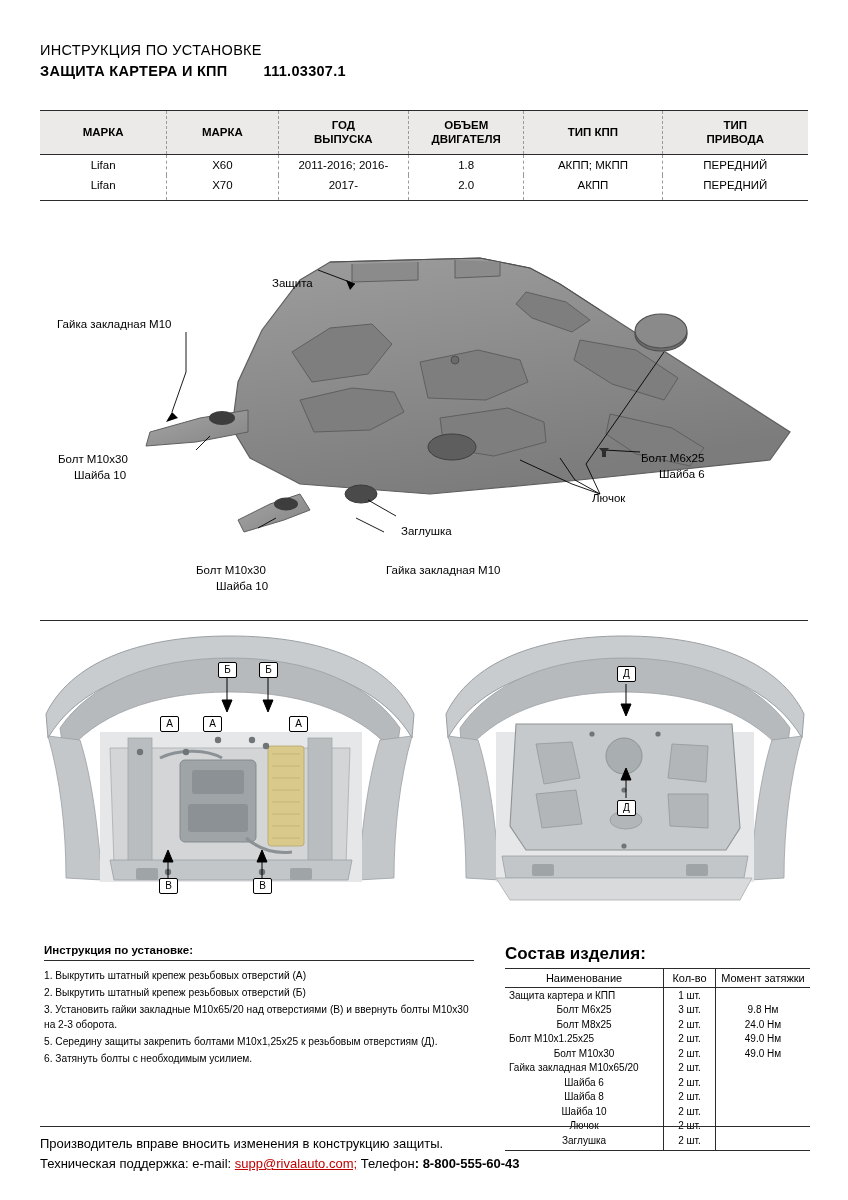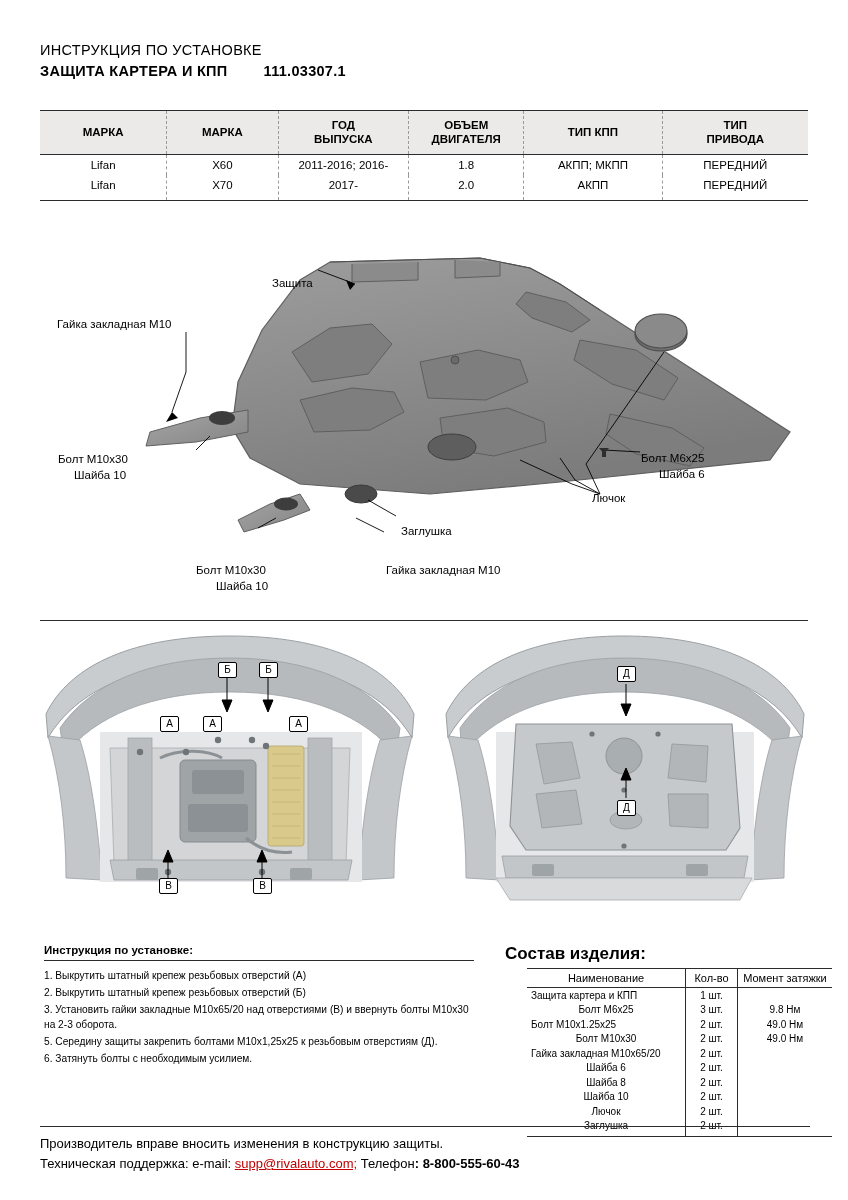--- a/index.html
+++ b/index.html
@@ -167,21 +167,20 @@
   }
   .compo h3 {
     margin: 0 0 4px 0;
     font-size: 17px;
     font-weight: bold;
   }
   .compo table {
     border-collapse: collapse;
     width: 305px;
     font-size: 10px;
-    margin-left: 22px;
   }
   .compo table th {
     font-weight: normal;
     font-size: 11px;
     padding: 3px 4px;
     text-align: center;
     border-top: 1px solid #2b2b2b;
     border-bottom: 1px solid #2b2b2b;
     border-left: 1px solid #2b2b2b;
   }
@@ -510,20 +509,25 @@
           <td>Защита картера и КПП</td>
           <td class="c">1 шт.</td>
           <td class="c"></td>
         </tr>
         <tr>
           <td style="text-align:center">Болт М6х25</td>
           <td class="c">3 шт.</td>
           <td class="c">9.8 Нм</td>
         </tr>
         <tr>
+          <td style="text-align:center">Болт М8х25</td>
+          <td class="c">2 шт.</td>
+          <td class="c">24.0 Нм</td>
+        </tr>
+        <tr>
           <td style="text-align:left">Болт М10х1.25х25</td>
           <td class="c">2 шт.</td>
           <td class="c">49.0 Нм</td>
         </tr>
         <tr>
           <td style="text-align:center">Болт М10х30</td>
           <td class="c">2 шт.</td>
           <td class="c">49.0 Нм</td>
         </tr>
         <tr>

